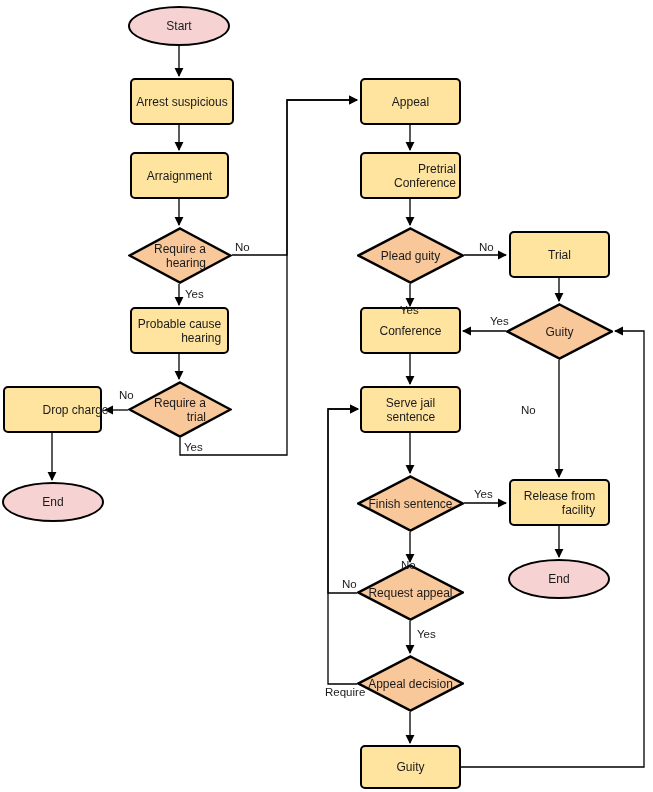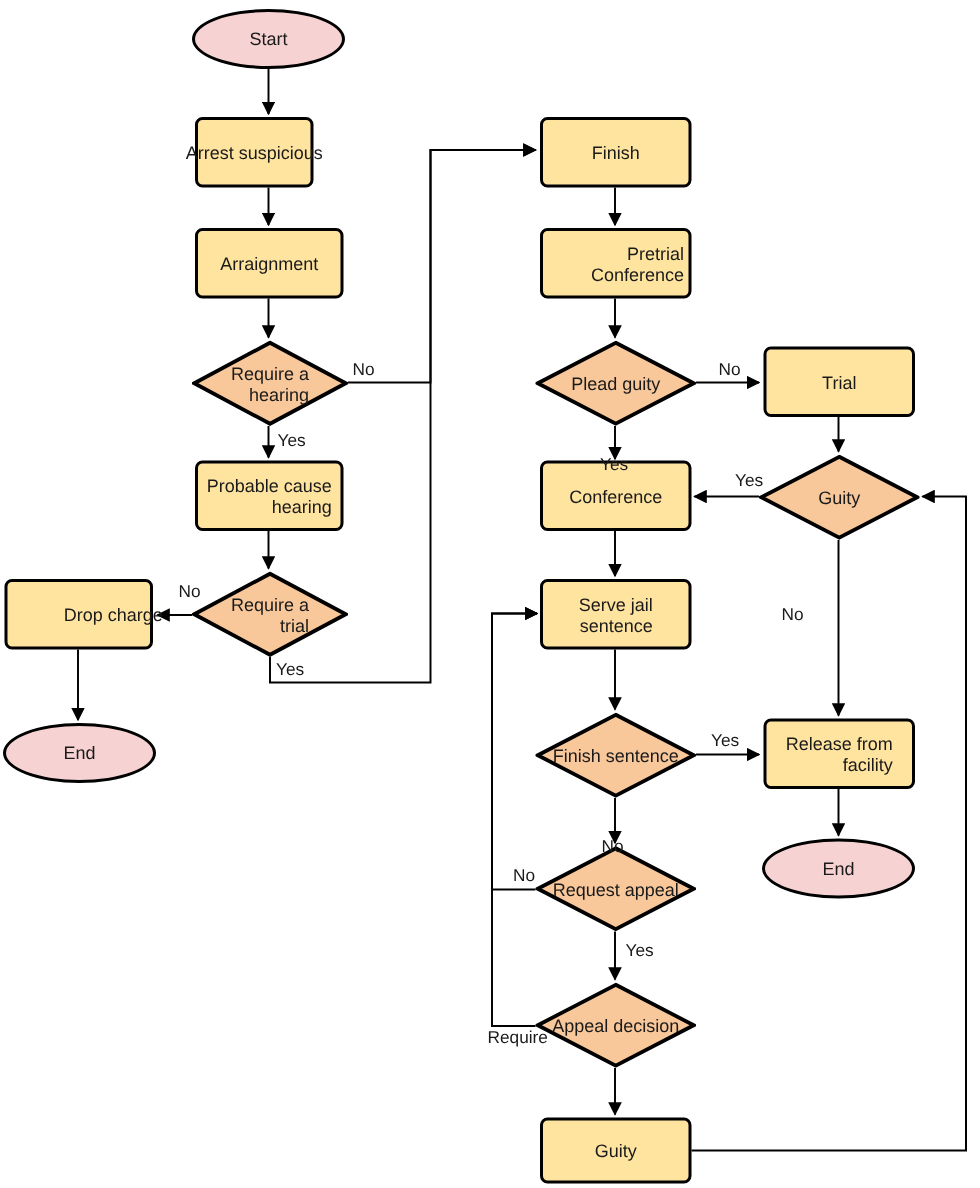--- a/index.html
+++ b/index.html
@@ -143,21 +143,21 @@
       <path d="M357,684 L328,684 L328,409 L358,409"></path>
 
       <path d="M461,767 L644,767 L644,331 L615,331"></path>
     </g>
   </svg>
 
   <div id="node-host">
       <div class="node shape-terminator" style="left: 128px; top: 6px; width: 102px; height: 40px;">
         <span class="lbl">Start</span>
       </div>
-      <div class="node shape-process" style="left: 130px; top: 78px; width: 79px; height: 47px;">
+      <div class="node shape-process" style="left: 130px; top: 78px; width: 104px; height: 47px;">
         <span class="lbl">Arrest suspicious</span>
       </div>
       <div class="node shape-process" style="left: 130px; top: 152px; width: 99px; height: 47px;">
         <span class="lbl">Arraignment</span>
       </div>
       <div class="node shape-decision" style="left: 128px; top: 227px; width: 104px; height: 57px;">
         <svg class="diamond-svg" viewBox="0 0 104 57" preserveAspectRatio="none">
           <polygon points="52,1.5 102.5,28.5 52,55.5 1.5,28.5" fill="#f8c79a" stroke="#000000" stroke-width="2.5" stroke-linejoin="miter"></polygon>
         </svg>
         <span class="lbl">Require a
@@ -174,21 +174,21 @@
         <span class="lbl">Require a
 trial</span>
       </div>
       <div class="node shape-process" style="left: 3px; top: 386px; width: 99px; height: 47px; padding-left: 46px;">
         <span class="lbl">Drop charge</span>
       </div>
       <div class="node shape-terminator" style="left: 2px; top: 482px; width: 102px; height: 40px;">
         <span class="lbl">End</span>
       </div>
       <div class="node shape-process" style="left: 360px; top: 78px; width: 101px; height: 47px;">
-        <span class="lbl">Finish</span>
+        <span class="lbl">Appeal</span>
       </div>
       <div class="node shape-process" style="left: 360px; top: 152px; width: 101px; height: 47px; padding-left: 29px;">
         <span class="lbl">Pretrial
 Conference</span>
       </div>
       <div class="node shape-decision" style="left: 357px; top: 227px; width: 107px; height: 57px;">
         <svg class="diamond-svg" viewBox="0 0 107 57" preserveAspectRatio="none">
           <polygon points="53.5,1.5 105.5,28.5 53.5,55.5 1.5,28.5" fill="#f8c79a" stroke="#000000" stroke-width="2.5" stroke-linejoin="miter"></polygon>
         </svg>
         <span class="lbl">Plead guity</span>

